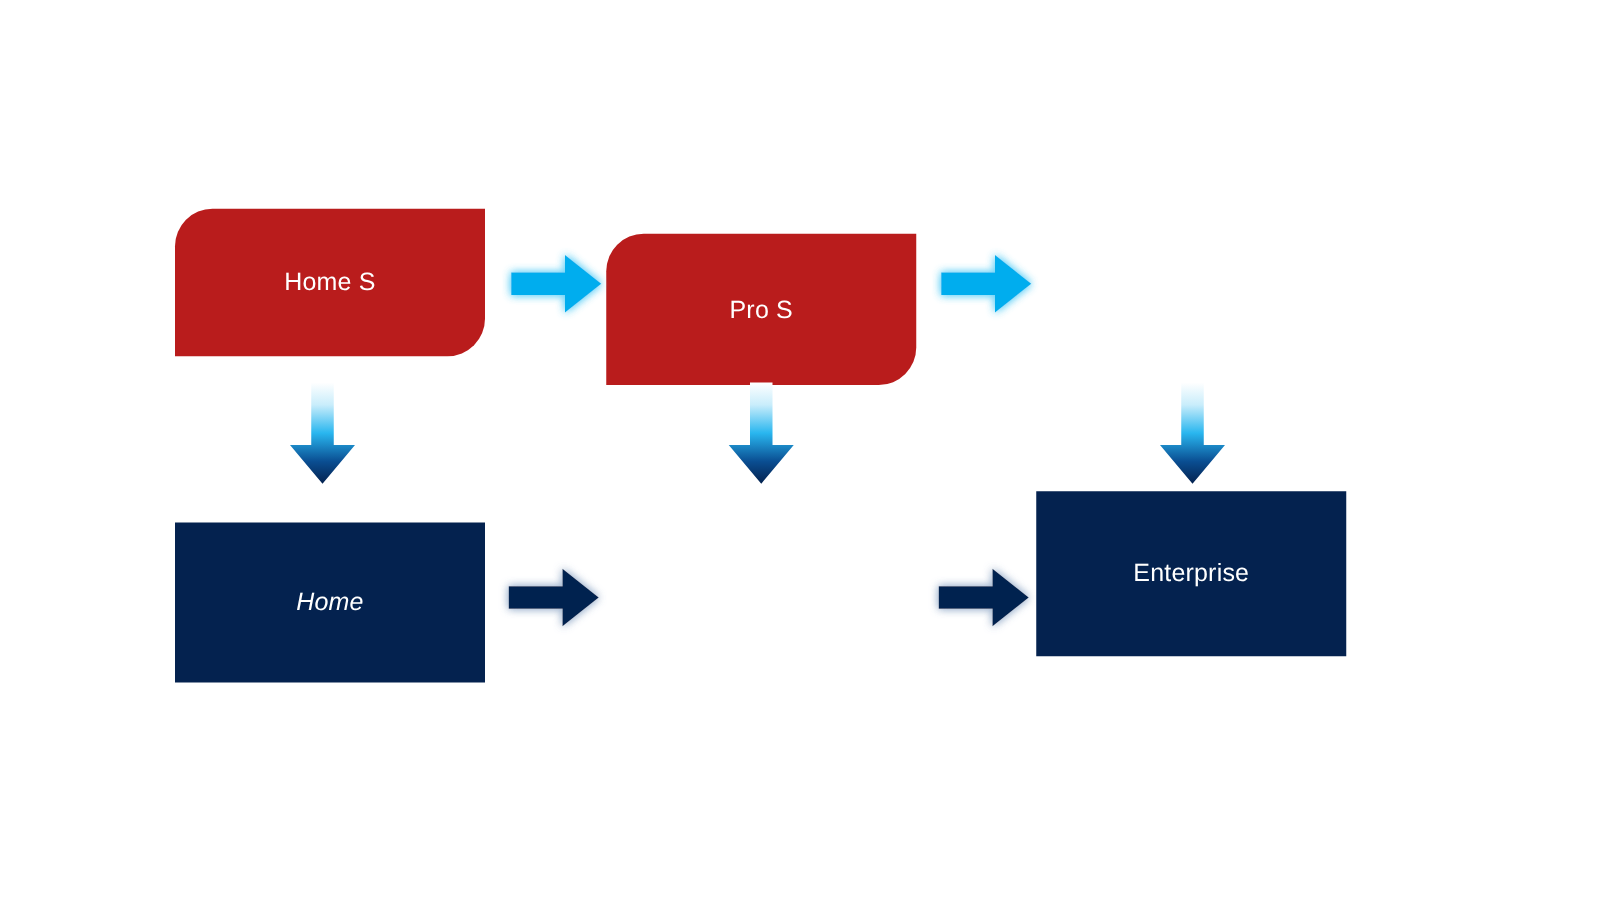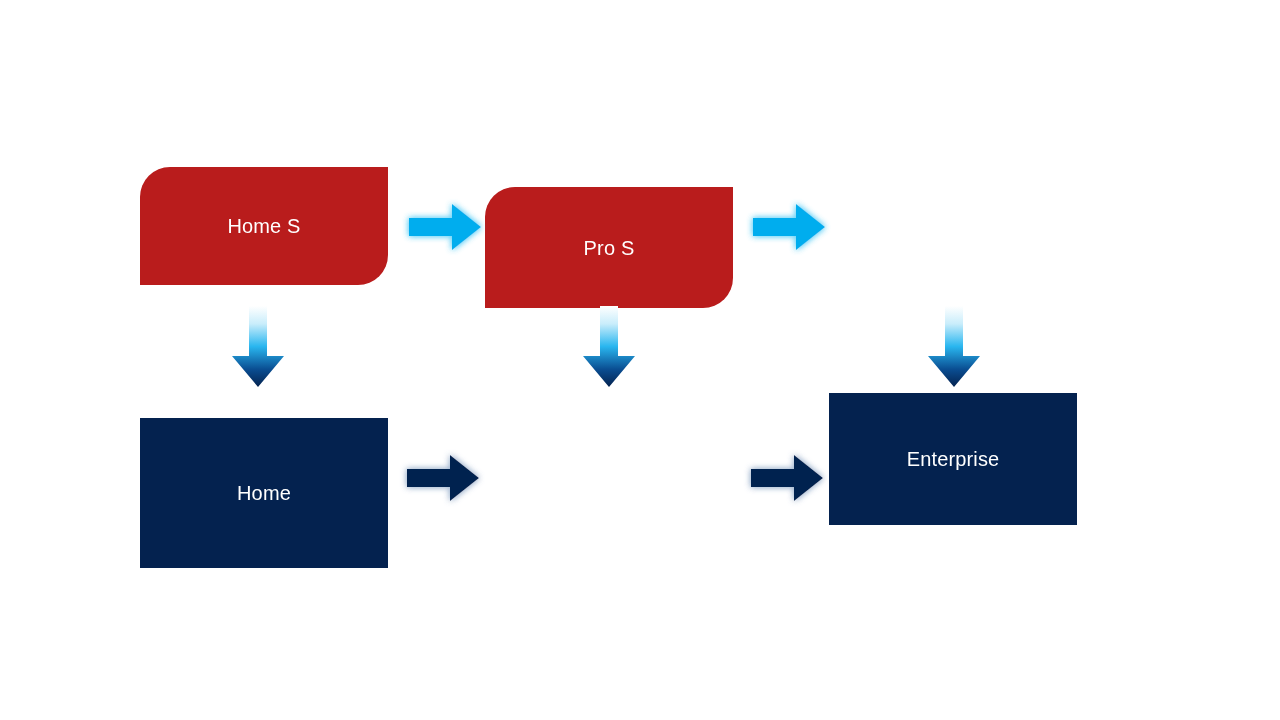--- a/index.html
+++ b/index.html
@@ -158,21 +158,21 @@
           <stop offset="22%" stop-color="#C9EDFB"></stop>
           <stop offset="50%" stop-color="#29B6EF"></stop>
           <stop offset="78%" stop-color="#0A4E92"></stop>
           <stop offset="100%" stop-color="#04224F"></stop>
         </linearGradient>
       </defs>
       <path d="M22,0 L40,0 L40,50 L57,50 L31,81 L5,50 L22,50 Z" fill="url(#gradDownC)"></path>
     </svg>
   </span>
 
-  <div class="node node--tier-base" style="left:140px; top:418px; width:248px; height:150px;">
+  <div class="node node--tier-base" style="left:140px; top:418px; width:248px; height:128px;font-style:italic;">
     <span class="node__label">Home</span>
   </div>
 
 
   <div class="node node--tier-base" style="left:829px; top:393px; width:248px; height:132px;">
     <span class="node__label">Enterprise</span>
   </div>
 
   <span class="arrow" style="left:404px; top:450px; width:78px; height:56px;">
     <svg viewBox="0 0 78 56" xmlns="http://www.w3.org/2000/svg" aria-hidden="true">

